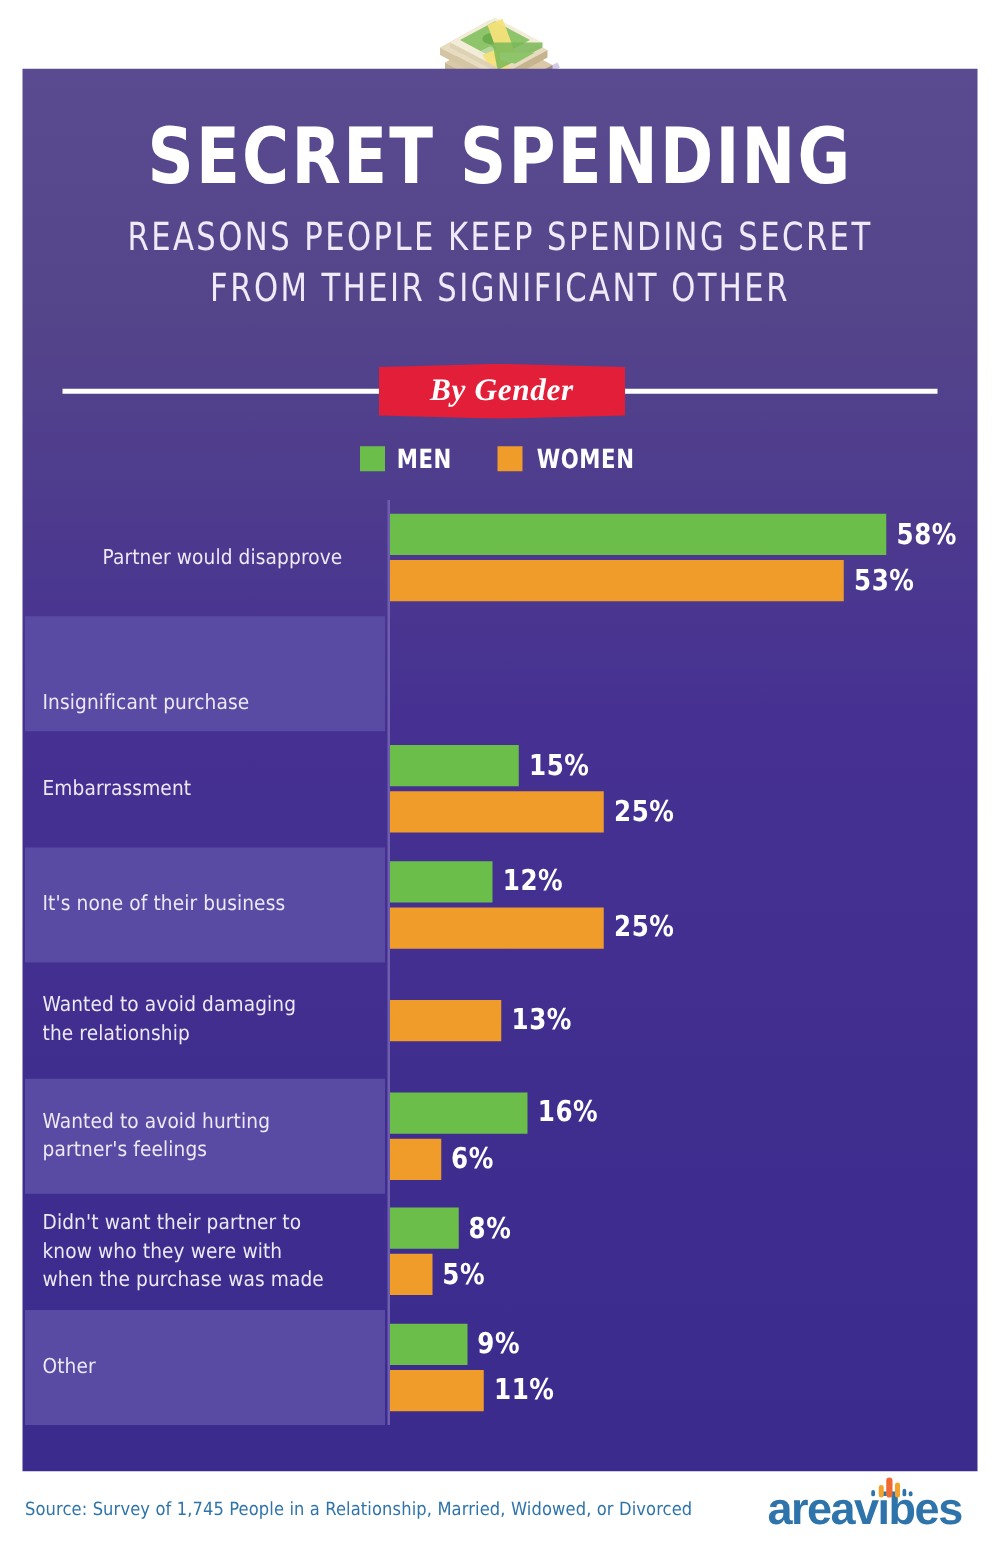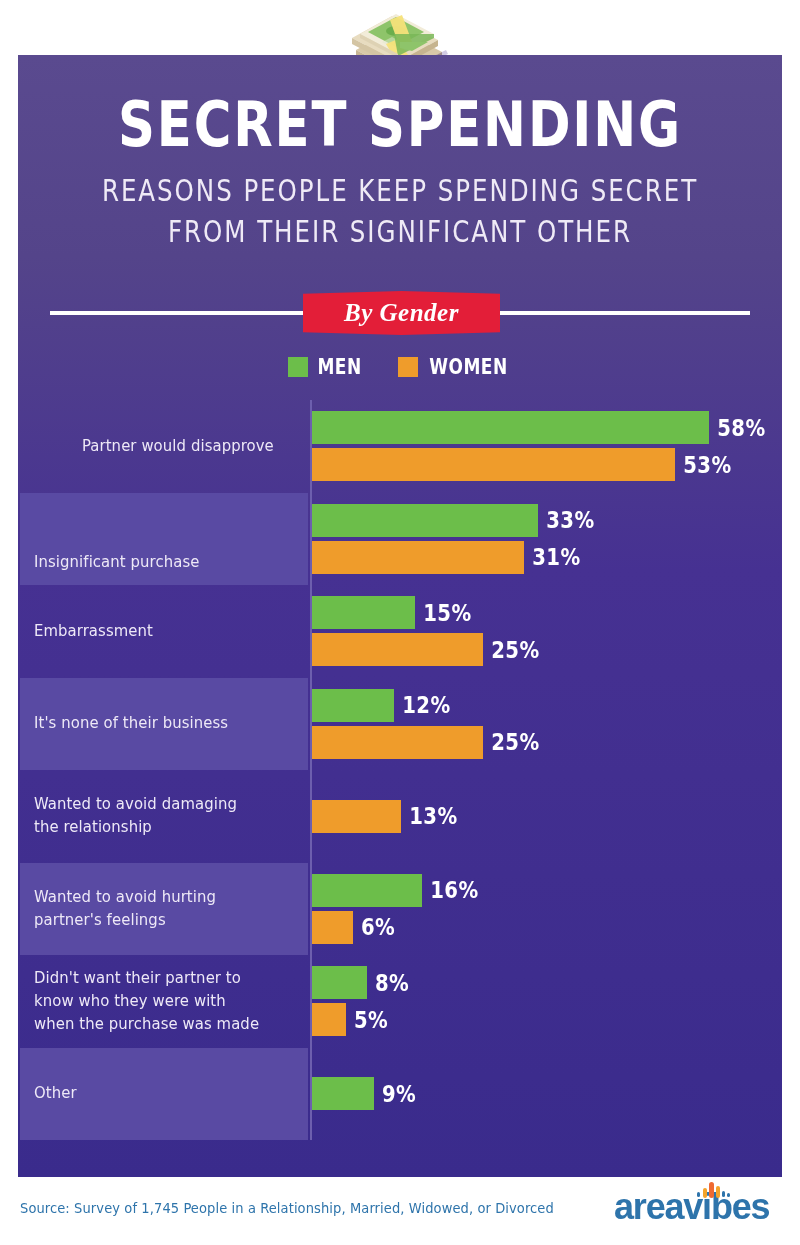--- a/index.html
+++ b/index.html
@@ -224,30 +224,20 @@
                 <div class="bar women" style="width: 363.05px;"></div>
                 <span class="bar-value">53%</span>
               </div>
             </div>
           </div>
           <div class="row alt">
             <div class="row-label-bg"></div>
             <div class="row-label">
               <span style="white-space: pre-line; margin-top: 47px;">Insignificant purchase</span>
             </div>
-            <div class="bars">
-              <div class="bar-row">
-                <div class="bar men" style="width: 226.05px;"></div>
-                <span class="bar-value">33%</span>
-              </div>
-              <div class="bar-row">
-                <div class="bar women" style="width: 212.35px;"></div>
-                <span class="bar-value">31%</span>
-              </div>
-            </div>
           </div>
           <div class="row">
             <div class="row-label-bg"></div>
             <div class="row-label">
               <span style="white-space: pre-line;">Embarrassment</span>
             </div>
             <div class="bars">
               <div class="bar-row">
                 <div class="bar men" style="width: 102.75px;"></div>
                 <span class="bar-value">15%</span>
@@ -324,20 +314,24 @@
           </div>
           <div class="row alt">
             <div class="row-label-bg"></div>
             <div class="row-label">
               <span style="white-space: pre-line;">Other</span>
             </div>
             <div class="bars">
               <div class="bar-row">
                 <div class="bar men" style="width: 61.65px;"></div>
                 <span class="bar-value">9%</span>
+              </div>
+              <div class="bar-row">
+                <div class="bar women" style="width: 75.35px;"></div>
+                <span class="bar-value">11%</span>
               </div>
             </div>
           </div>
         </div>
     </div>
 
   </div>
 
   <div id="footer">
     <div id="source-text">Source: Survey of 1,745 People in a Relationship, Married, Widowed, or Divorced</div>

